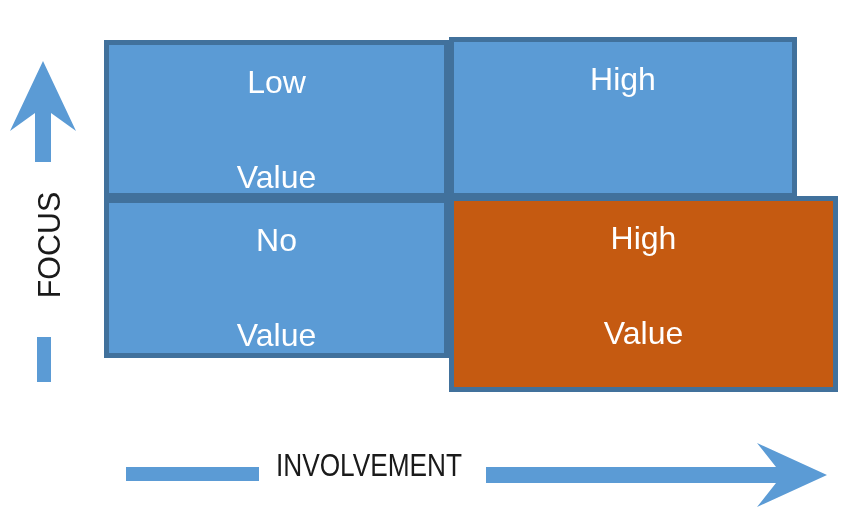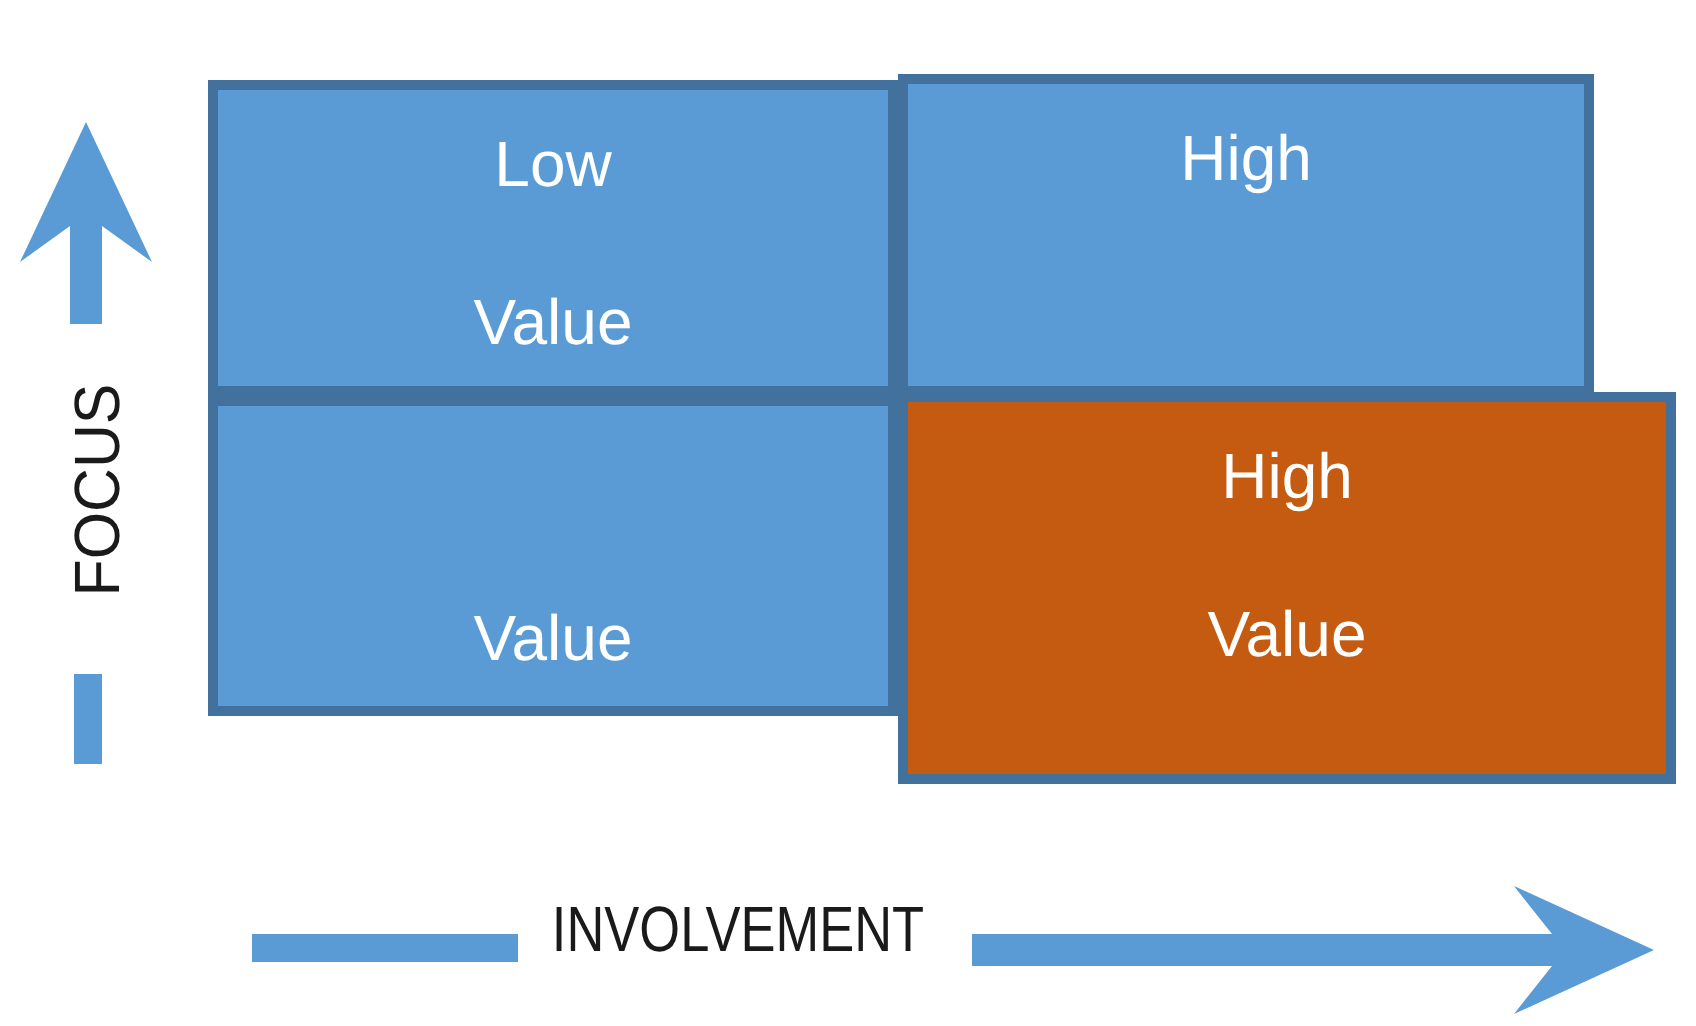--- a/index.html
+++ b/index.html
@@ -30,21 +30,21 @@
     position: absolute;
     left: 0;
     width: 100%;
     text-align: center;
     color: #ffffff;
     font-size: 32px;
     line-height: 36px;
     white-space: nowrap;
   }
   .q-line1 { top: 19px; }
-  .q-line2 { top: 98px; }
+  .q-line2 { top: 114px; }
   .axis-svg {
     position: absolute;
     left: 0; top: 0;
     width: 848px;
     height: 513px;
   }
   .axis-label {
     position: absolute;
     color: #1A1A1A;
     font-size: 32px;
@@ -76,20 +76,21 @@
   <div class="quadrant blue q-top-left">
     <span class="q-line q-line1">Low</span>
     <span class="q-line q-line2">Value</span>
   </div>
 
   <div class="quadrant blue q-top-right">
     <span class="q-line q-line1">High</span>
   </div>
 
   <div class="quadrant blue q-bottom-left">
+    <span class="q-line q-line1">No</span>
     <span class="q-line q-line2">Value</span>
   </div>
 
   <div class="quadrant orange q-bottom-right">
     <span class="q-line q-line1">High</span>
     <span class="q-line q-line2">Value</span>
   </div>
 
   <div class="axis-label y-axis-label">FOCUS</div>
   <div class="axis-label x-axis-label">INVOLVEMENT</div>

